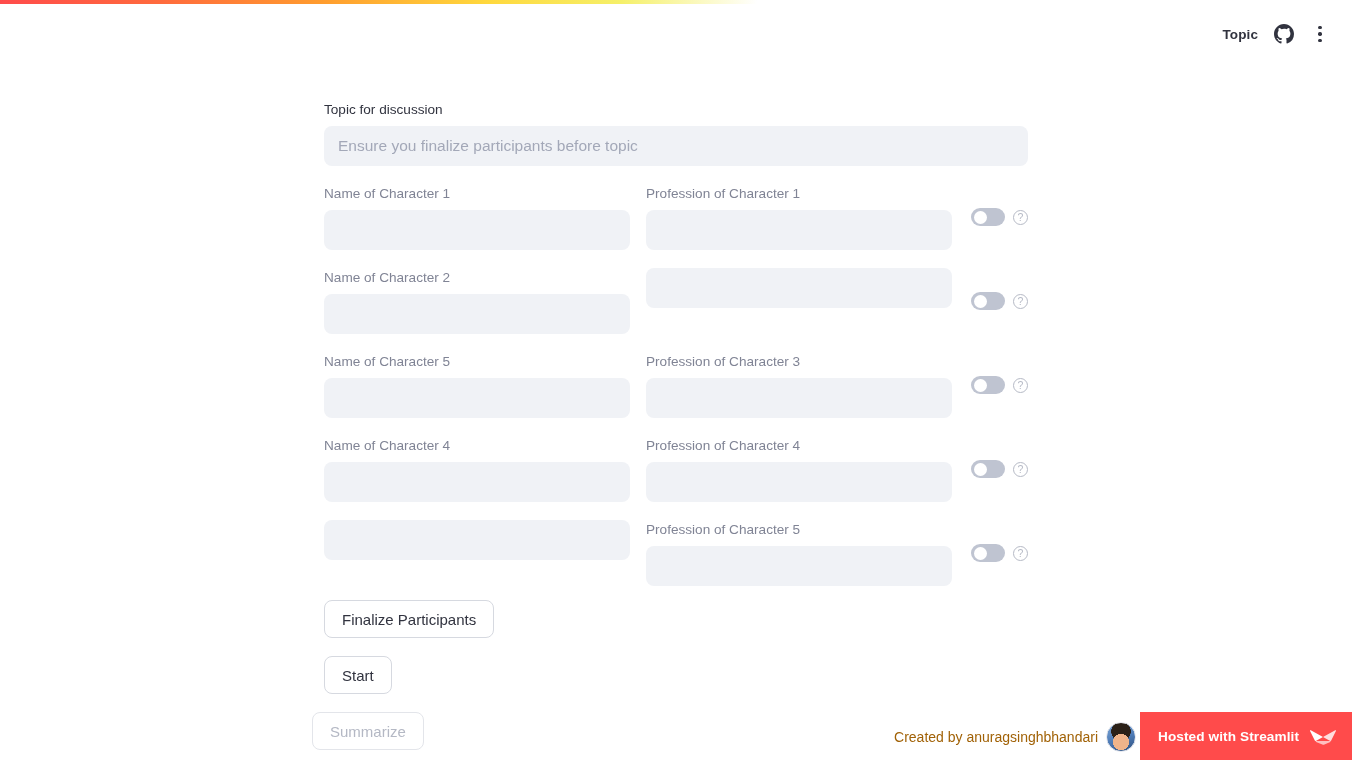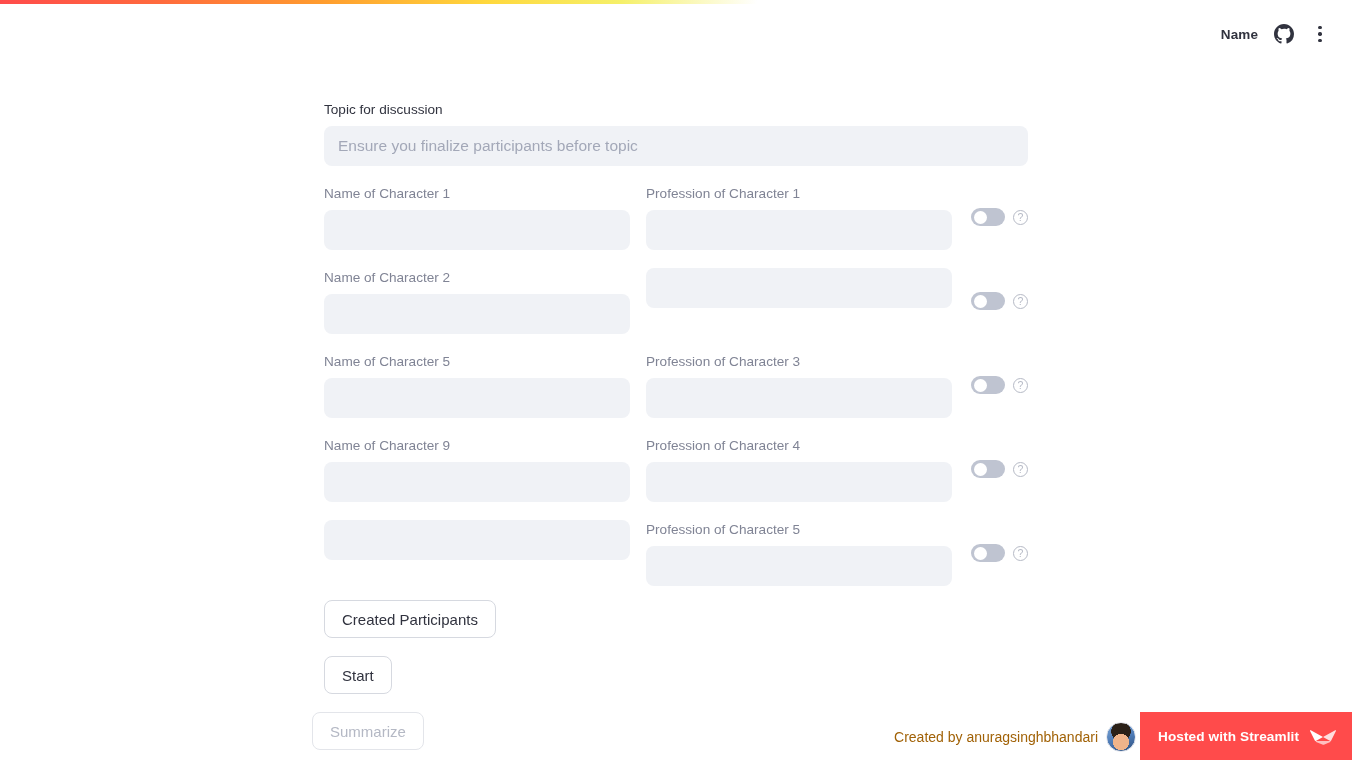--- a/index.html
+++ b/index.html
@@ -189,21 +189,21 @@
     letter-spacing: .1px;
   }
   .hosted-logo { width: 26px; height: 18px; display: block; }
 </style>
 </head>
 <body>
 
 <div class="top-bar"></div>
 
 <div class="header">
-  <span class="fork-link">Name</span>
+  <span class="fork-link">Topic</span>
   <span>
     <svg class="gh-icon" viewBox="0 0 16 16" aria-hidden="true">
       <path fill="#31333f" d="M8 0C3.58 0 0 3.58 0 8c0 3.54 2.29 6.53 5.47 7.59.4.07.55-.17.55-.38 0-.19-.01-.82-.01-1.49-2.01.37-2.53-.49-2.69-.94-.09-.23-.48-.94-.82-1.13-.28-.15-.68-.52-.01-.53.63-.01 1.08.58 1.23.82.72 1.21 1.87.87 2.33.66.07-.52.28-.87.51-1.07-1.78-.2-3.64-.89-3.64-3.95 0-.87.31-1.59.82-2.15-.08-.2-.36-1.02.08-2.12 0 0 .67-.21 2.2.82a7.4 7.4 0 0 1 2-.27c.68 0 1.36.09 2 .27 1.53-1.04 2.2-.82 2.2-.82.44 1.1.16 1.92.08 2.12.51.56.82 1.27.82 2.15 0 3.07-1.87 3.75-3.65 3.95.29.25.54.73.54 1.48 0 1.07-.01 1.93-.01 2.2 0 .21.15.46.55.38A8.01 8.01 0 0 0 16 8c0-4.42-3.58-8-8-8z"></path>
     </svg>
   </span>
   <span class="kebab">
     <i></i>
     <i></i>
     <i></i>
   </span>
@@ -261,21 +261,21 @@
     <div class="col-ctrl">
       <div class="toggle">
           <span class="knob"></span>
         </div>
       <div class="help">?</div>
     </div>
   </div>
 
   <div class="char-row" style="top:436px;">
     <div class="col-name">
-      <div class="field-label muted">Name of Character 9</div>
+      <div class="field-label muted">Name of Character 4</div>
       <input class="txt-input small" type="text" placeholder="" style="">
     </div>
     <div class="col-prof">
       <div class="field-label muted">Profession of Character 4</div>
       <input class="txt-input small" type="text" placeholder="" style="">
     </div>
     <div class="col-ctrl">
       <div class="toggle">
           <span class="knob"></span>
         </div>
@@ -294,21 +294,21 @@
     <div class="col-ctrl">
       <div class="toggle">
           <span class="knob"></span>
         </div>
       <div class="help">?</div>
     </div>
   </div>
 
 </div>
 
-<button class="btn btn-finalize">Created Participants</button>
+<button class="btn btn-finalize">Finalize Participants</button>
 <button class="btn btn-start">Start</button>
 <button class="btn btn-summarize disabled">Summarize</button>
 
 <div class="created-by">
   <span>Created by anuragsinghbhandari</span>
   <span class="avatar"></span>
 </div>
 
 <div class="hosted">
   <span class="hosted-text">Hosted with Streamlit</span>

